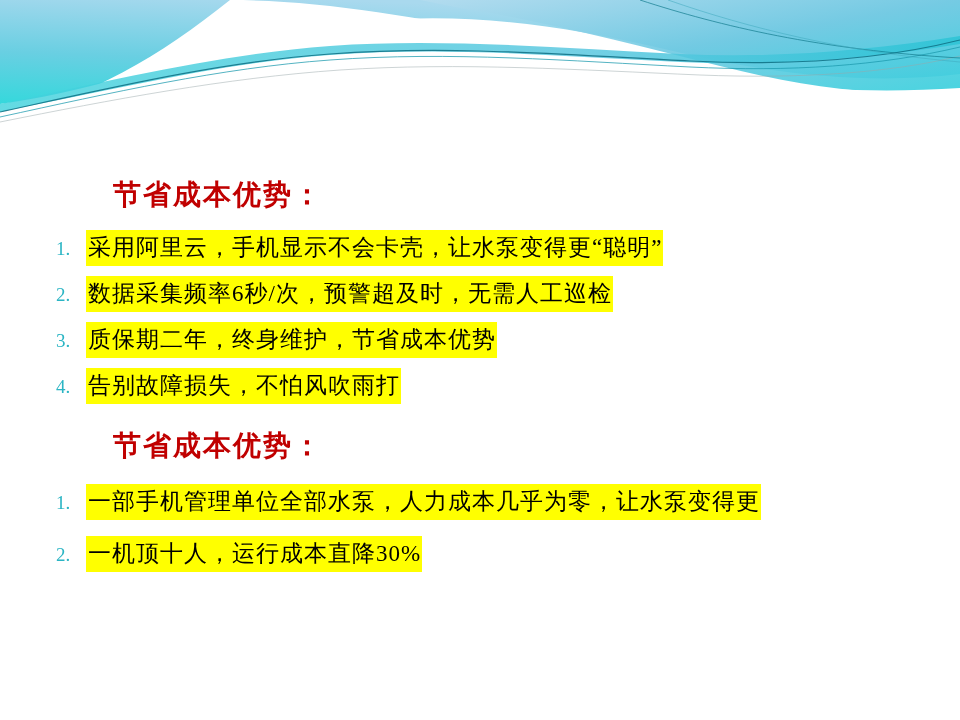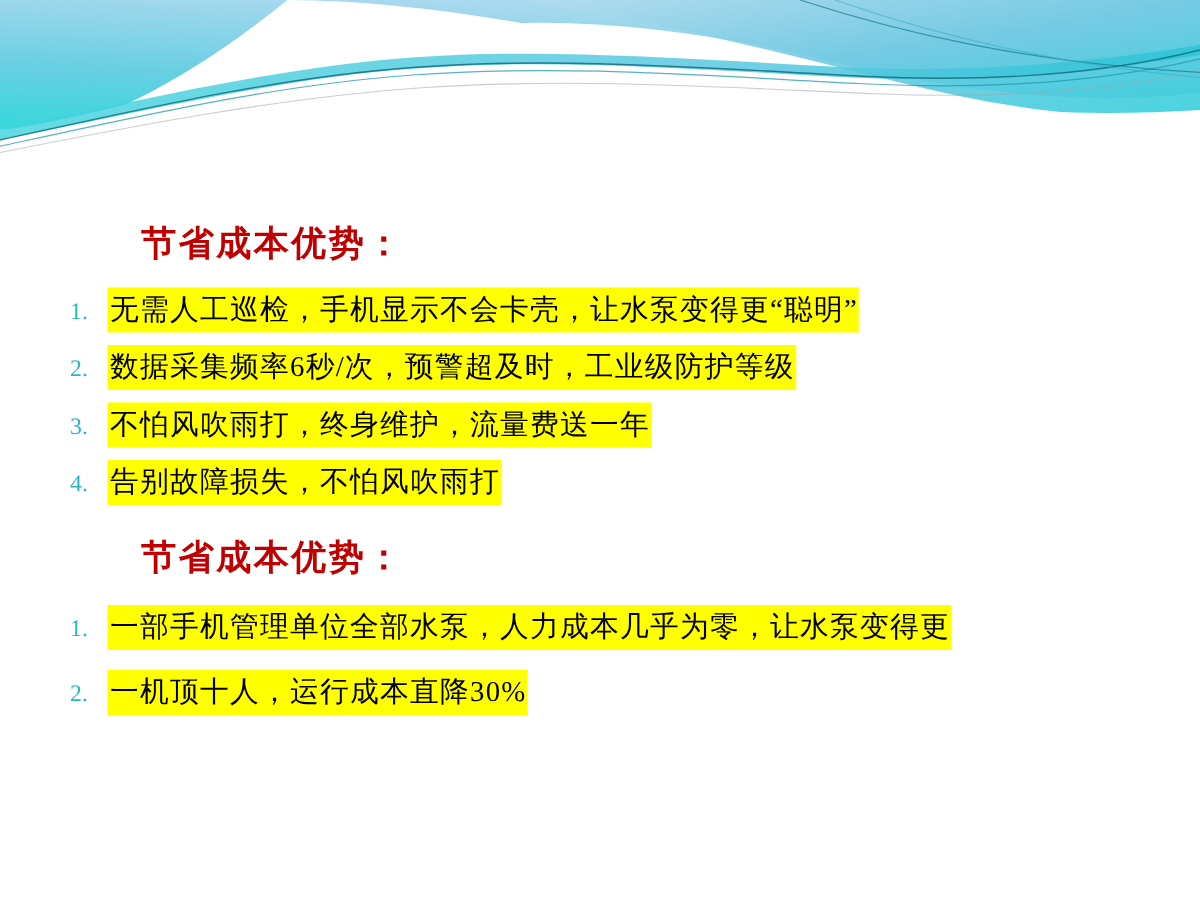--- a/index.html
+++ b/index.html
@@ -132,31 +132,31 @@
   </div>
 
   <div id="content">
 
     <div class="section-heading" style="left:113px; top:176px;">节省成本优势：</div>
 
     <div class="list-block" style="top:230px;">
 
       <div class="list-item">
         <span class="item-marker">1.</span>
-        <span class="item-text">无需人工巡检，手机显示不会卡壳，让水泵变得更“聪明”</span>
+        <span class="item-text">采用阿里云，手机显示不会卡壳，让水泵变得更“聪明”</span>
       </div>
 
       <div class="list-item">
         <span class="item-marker">2.</span>
-        <span class="item-text">数据采集频率6秒/次，预警超及时，工业级防护等级</span>
+        <span class="item-text">数据采集频率6秒/次，预警超及时，无需人工巡检</span>
       </div>
 
       <div class="list-item">
         <span class="item-marker">3.</span>
-        <span class="item-text">不怕风吹雨打，终身维护，流量费送一年</span>
+        <span class="item-text">质保期二年，终身维护，节省成本优势</span>
       </div>
 
       <div class="list-item">
         <span class="item-marker">4.</span>
         <span class="item-text">告别故障损失，不怕风吹雨打</span>
       </div>
 
     </div>
 
     <div class="section-heading" style="left:113px; top:427px;">节省成本优势：</div>

